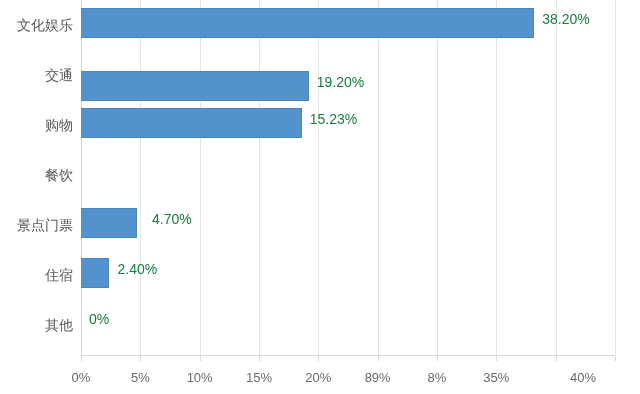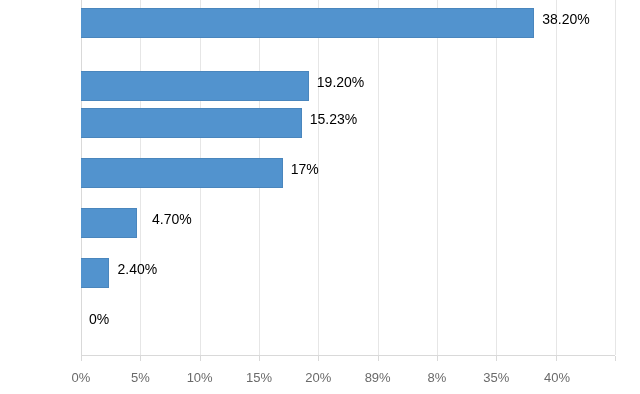--- a/index.html
+++ b/index.html
@@ -72,21 +72,21 @@
     border-top: 1px solid #4a86bd;
     border-right: 1px solid #4a86bd;
     border-bottom: 1px solid #4a86bd;
     box-sizing: border-box;
   }
   .bar-value {
     position: absolute;
     top: 11px;
     white-space: nowrap;
     font-size: 14px;
-    color: #000000;
+    color: #15803d;
     font-family: "Liberation Sans", "DejaVu Sans", sans-serif;
   }
 
   
   .cat-labels {
     position: absolute;
     left: 0;
     top: 0;
     width: 73px;
     height: 355px;
@@ -135,20 +135,29 @@
     color: #6a6a6a;
     white-space: nowrap;
     font-family: "Liberation Sans", "DejaVu Sans", sans-serif;
   }
 </style>
 </head>
 <body>
 
 <div id="chart-root">
 
+  <div class="cat-labels">
+      <div class="cat-label" style="top: 0px;">文化娱乐</div>
+      <div class="cat-label" style="top: 50px;">交通</div>
+      <div class="cat-label" style="top: 100px;">购物</div>
+      <div class="cat-label" style="top: 150px;">餐饮</div>
+      <div class="cat-label" style="top: 200px;">景点门票</div>
+      <div class="cat-label" style="top: 250px;">住宿</div>
+      <div class="cat-label" style="top: 300px;">其他</div>
+    </div>
 
   <div class="plot-area">
     <div class="gridlines">
         <div class="gridline axis-zero" style="left: 0px;"></div>
         <div class="gridline" style="left: 59.3333px;"></div>
         <div class="gridline" style="left: 118.667px;"></div>
         <div class="gridline" style="left: 178px;"></div>
         <div class="gridline" style="left: 237.333px;"></div>
         <div class="gridline" style="left: 296.667px;"></div>
         <div class="gridline" style="left: 356px;"></div>
@@ -161,24 +170,20 @@
           <div class="bar" style="width: 453.307px;"></div>
           <div class="bar-value" style="left: 461.307px;">38.20%</div>
         </div>
         <div class="row" style="top: 63px;">
           <div class="bar" style="width: 227.84px;"></div>
           <div class="bar-value" style="left: 235.84px;">19.20%</div>
         </div>
         <div class="row" style="top: 100px;">
           <div class="bar" style="width: 220.72px;"></div>
           <div class="bar-value" style="left: 228.72px;">15.23%</div>
-        </div>
-        <div class="row" style="top: 150px;">
-          <div class="bar" style="width: 201.733px;"></div>
-          <div class="bar-value" style="left: 209.733px;">17%</div>
         </div>
         <div class="row" style="top: 200px;">
           <div class="bar" style="width: 55.7733px;"></div>
           <div class="bar-value" style="left: 71px;">4.70%</div>
         </div>
         <div class="row" style="top: 250px;">
           <div class="bar" style="width: 28.48px;"></div>
           <div class="bar-value" style="left: 36.48px;">2.40%</div>
         </div>
         <div class="row" style="top: 300px;">
@@ -199,18 +204,18 @@
       <div class="x-tick-label" style="left: 178px; text-align: center;">15%</div>
       <div class="x-tick-mark" style="left: 237.333px;"></div>
       <div class="x-tick-label" style="left: 237.333px;">20%</div>
       <div class="x-tick-mark" style="left: 296.667px;"></div>
       <div class="x-tick-label" style="left: 296.667px;">89%</div>
       <div class="x-tick-mark" style="left: 356px;"></div>
       <div class="x-tick-label" style="left: 356px;">8%</div>
       <div class="x-tick-mark" style="left: 415.333px;"></div>
       <div class="x-tick-label" style="left: 415.333px;">35%</div>
       <div class="x-tick-mark" style="left: 474.667px;"></div>
-      <div class="x-tick-label" style="left: 476px; text-align: center;">40%</div>
+      <div class="x-tick-label" style="left: 502px; text-align: center;">40%</div>
       <div class="x-tick-mark" style="left: 534px;"></div>
       <div class="x-tick-label" style="left: 554px; margin-left: 21px;">45%</div>
     </div>
 
 </div>
 
 </body></html>

